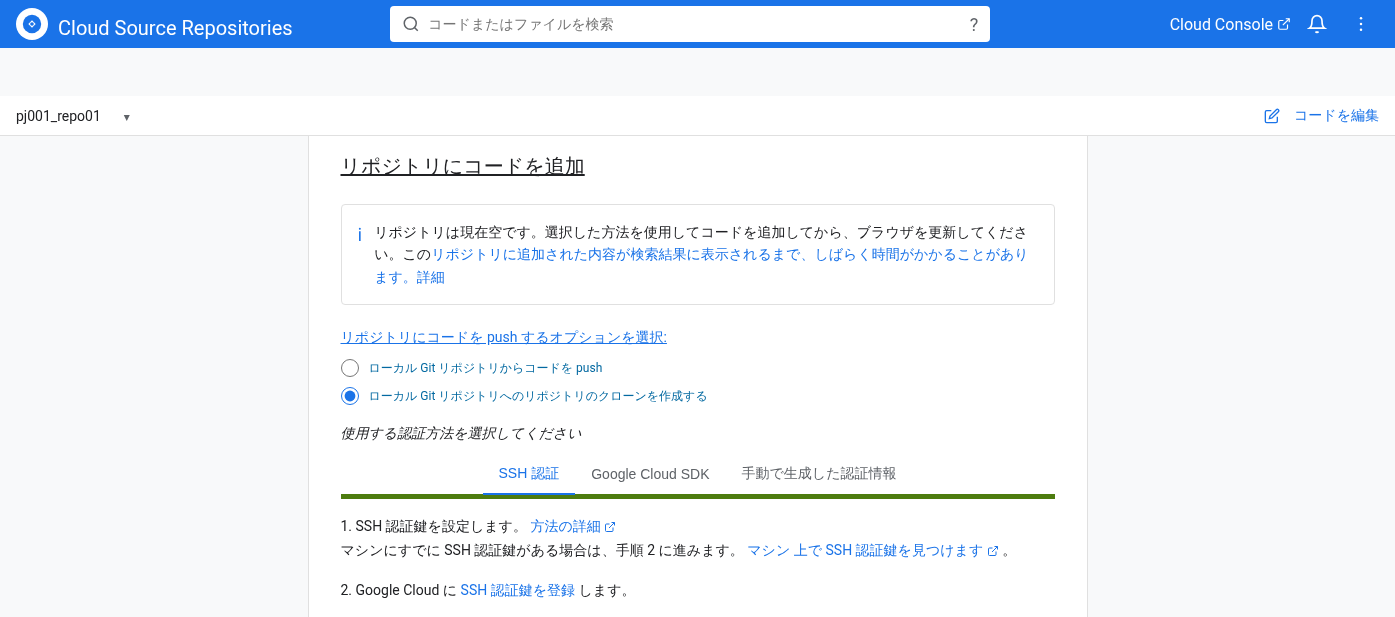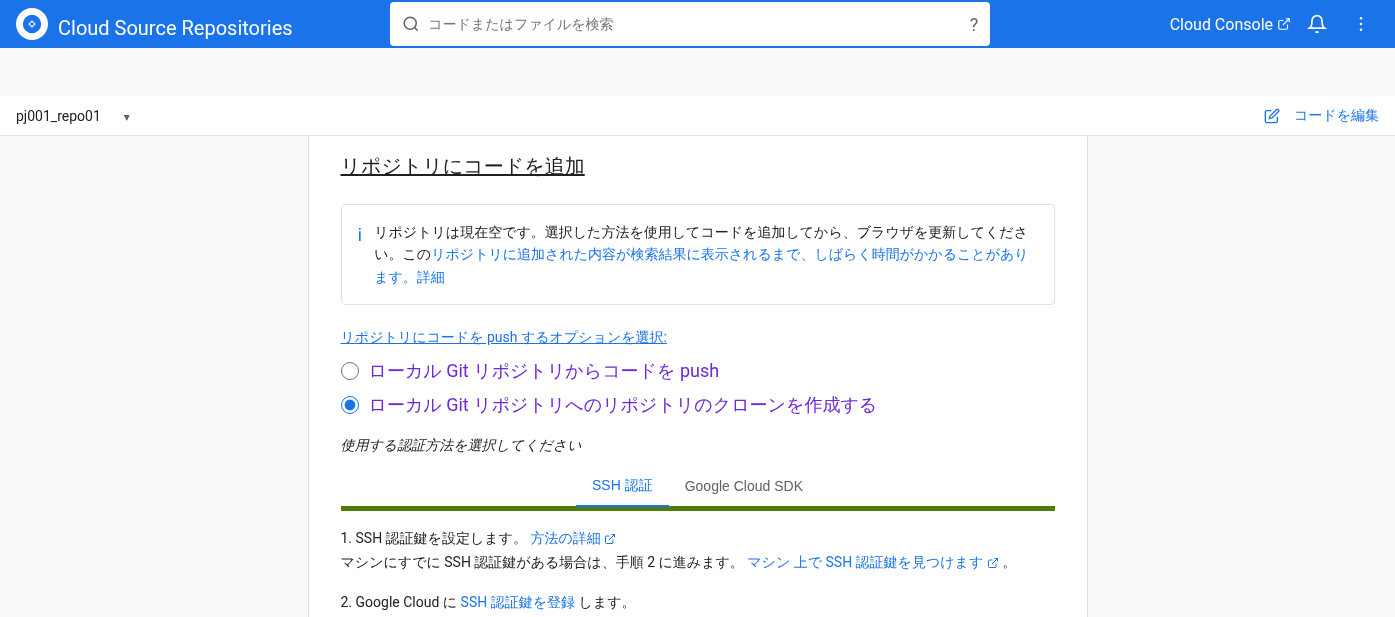--- a/index.html
+++ b/index.html
@@ -37,21 +37,21 @@
     }
     .logo-icon svg { width: 22px; height: 22px; }
     .search-bar {
       flex: 1;
       max-width: 600px;
       margin: 0 auto;
       display: flex;
       align-items: center;
       background: white;
       border-radius: 4px;
-      height: 44px;
+      height: 36px;
       padding: 0 12px;
       gap: 8px;
     }
     .search-bar input {
       border: none;
       outline: none;
       flex: 1;
       font-size: 14px;
       color: #202124;
       background: transparent;
@@ -183,22 +183,22 @@
       margin-bottom: 10px;
       cursor: pointer;
     }
     .radio-option input[type="radio"] {
       width: 18px;
       height: 18px;
       cursor: pointer;
       accent-color: #1a73e8;
     }
     .radio-label {
-      font-size: 18px;
-      color: #6d28d9;
+      font-size: 12px;
+      color: #0369a1;
     }
 
     
     .auth-section-label {
       font-size: 14px;
       color: #202124;
       margin: 20px 0 12px 0;
       font-style: italic;
     }
 
@@ -329,20 +329,21 @@
     <label class="radio-option">
       <input type="radio" name="push-option" checked="" style="">
       <span class="radio-label">ローカル Git リポジトリへのリポジトリのクローンを作成する</span>
     </label>
 
     <div class="auth-section-label">使用する認証方法を選択してください</div>
 
     <div class="tabs">
       <button class="tab active">SSH 認証</button>
       <button class="tab">Google Cloud SDK</button>
+      <button class="tab">手動で生成した認証情報</button>
     </div>
 
     <div class="steps">
       <div class="step">
         <span>1. SSH 認証鍵を設定します。</span>
         <a href="#">方法の詳細
           <svg style="display:inline; vertical-align:middle;" width="12" height="12" viewBox="0 0 24 24" fill="none" stroke="#1a73e8" stroke-width="2">
             <path d="M18 13v6a2 2 0 01-2 2H5a2 2 0 01-2-2V8a2 2 0 012-2h6"></path>
             <polyline points="15 3 21 3 21 9"></polyline>
             <line x1="10" y1="14" x2="21" y2="3"></line>

